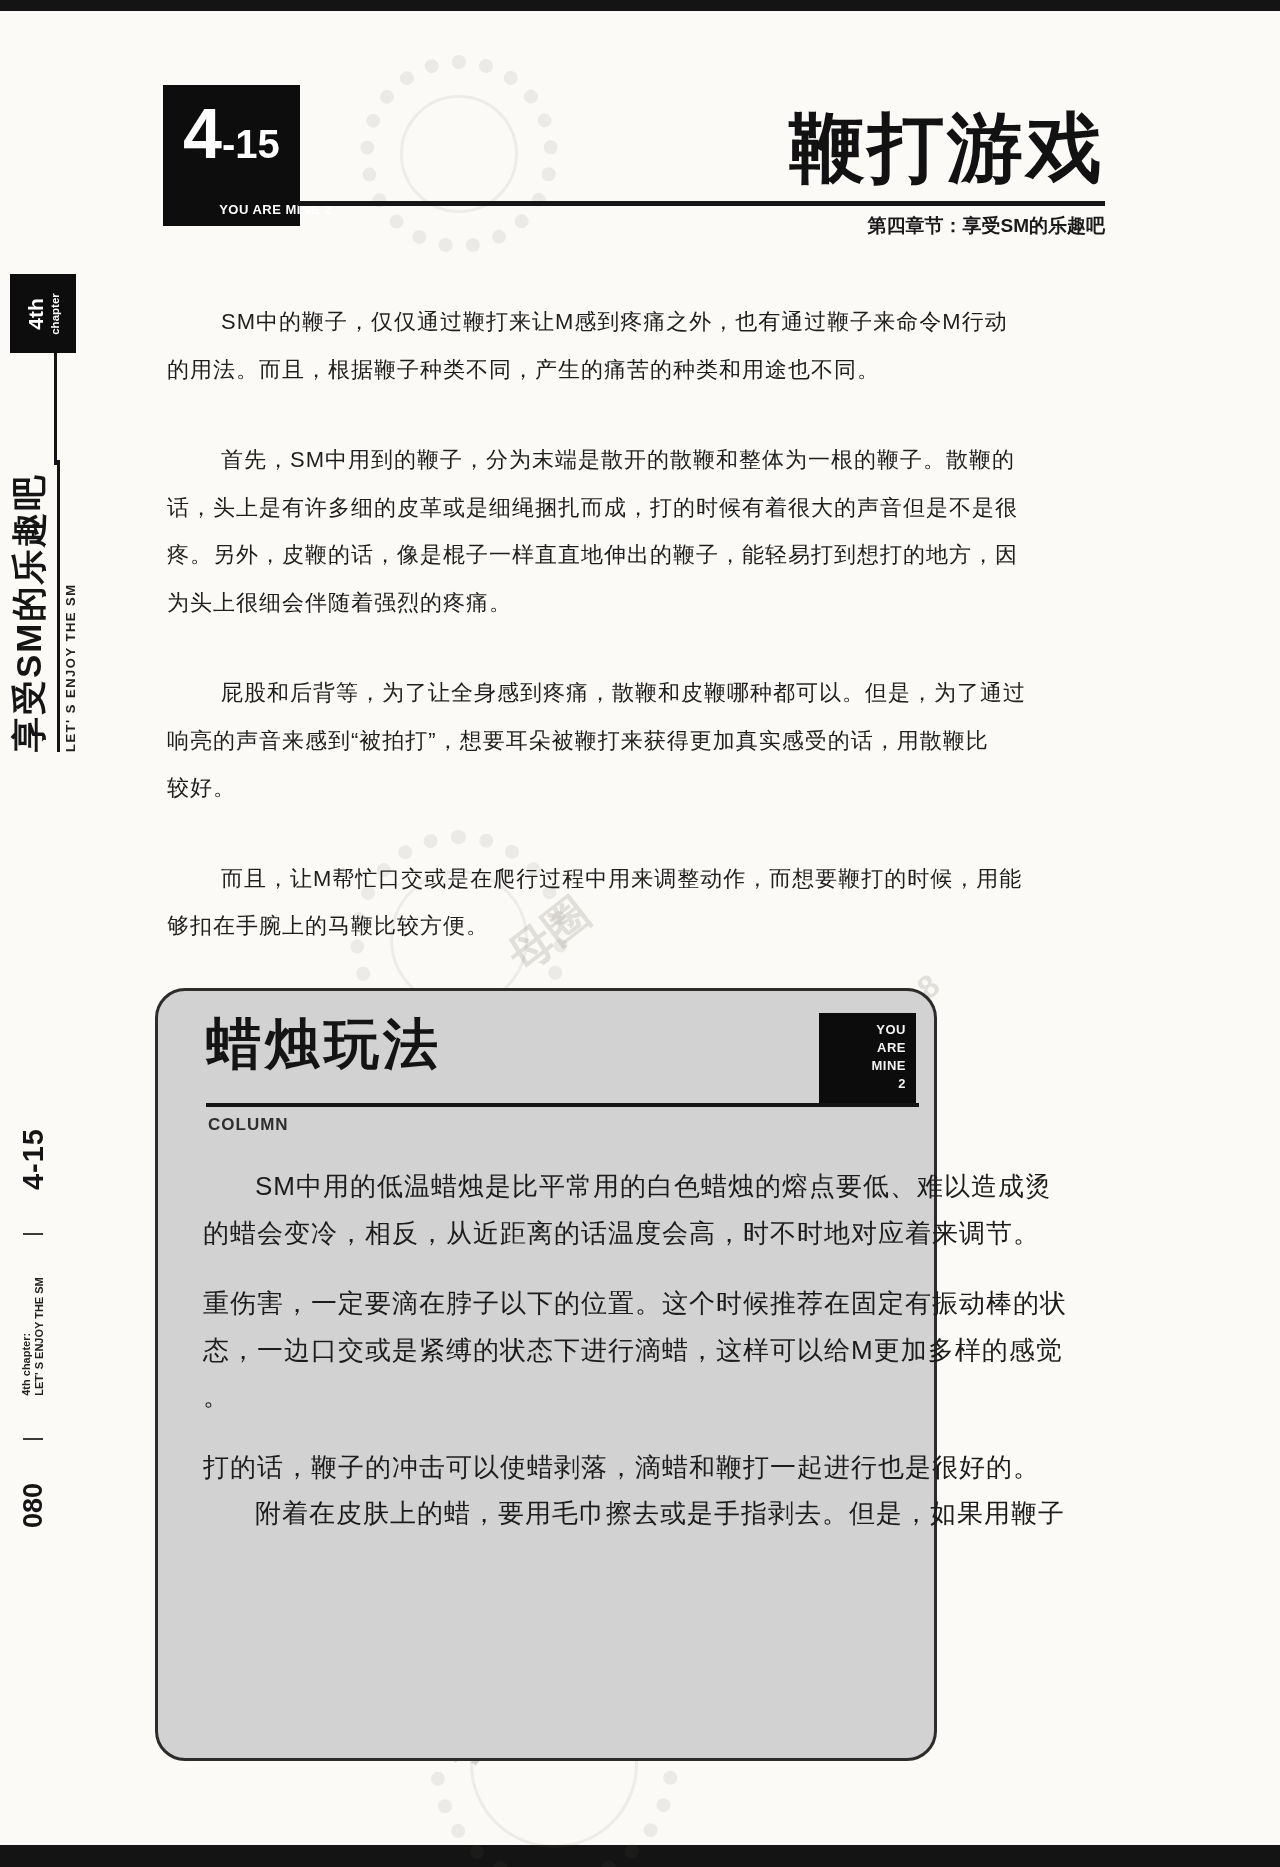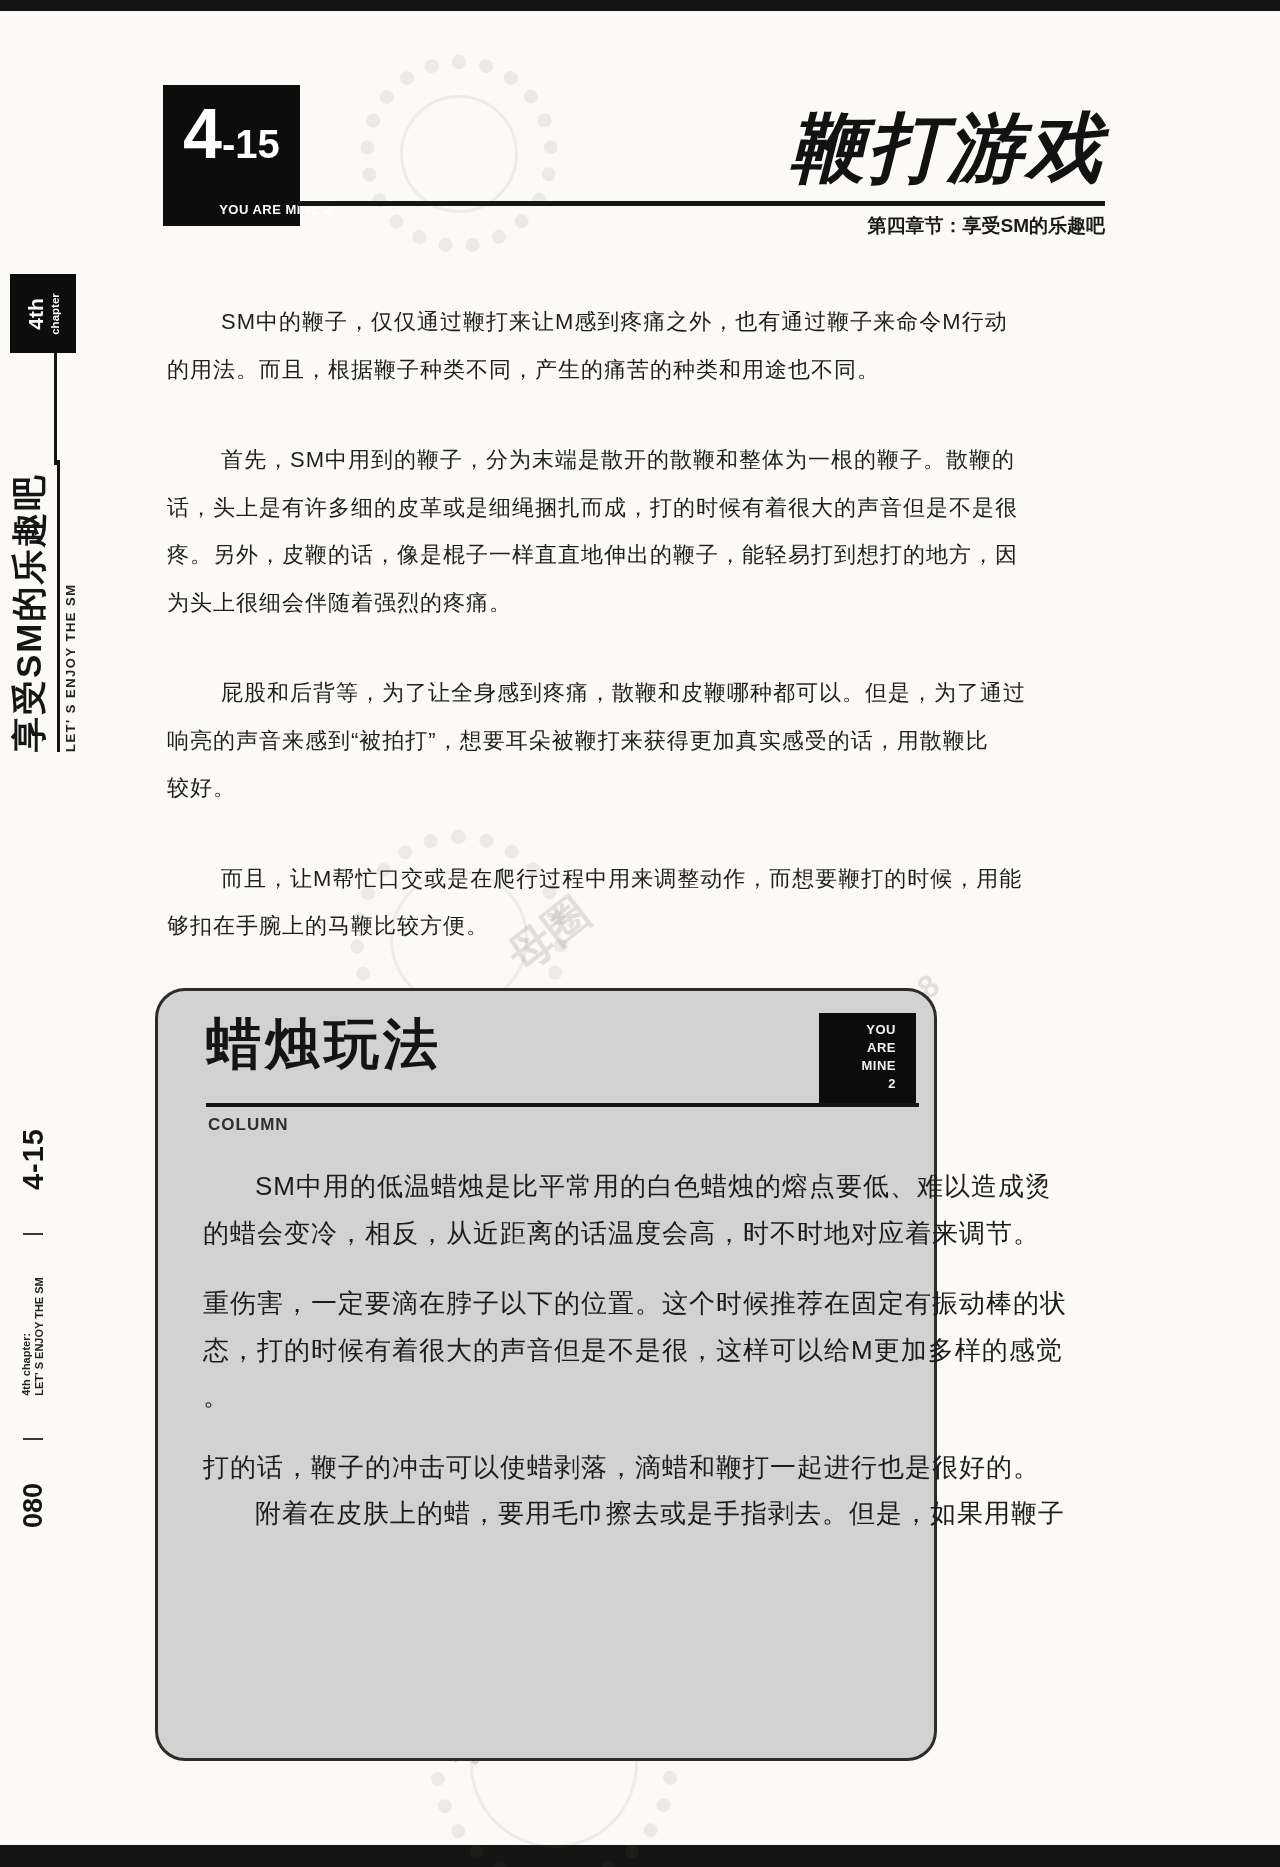--- a/index.html
+++ b/index.html
@@ -24,35 +24,35 @@
   .g3{left:430px;top:1640px;width:220px;height:220px;}
   .g4{left:360px;top:55px;width:170px;height:170px;}
 
   
   .chapter-tag{position:absolute;left:163px;top:85px;width:137px;height:141px;background:#0d0d0d;color:#fff;}
   .tag-num{position:absolute;left:20px;top:14px;line-height:1;}
   .tag-num .n-main{font-size:70px;font-weight:800;}
   .tag-num .n-sub{font-size:40px;font-weight:800;}
   .tag-series{position:absolute;bottom:9px;left:0;width:100%;text-align:center;font-size:13px;font-weight:700;letter-spacing:.5px;padding-left:44px;}
   .header-rule{position:absolute;left:298px;top:201px;width:807px;height:5px;background:#161616;}
-  .page-title{position:absolute;top:106px;right:175px;font-size:76px;font-weight:900;letter-spacing:3px;color:#121212;line-height:1.1;font-style:italic;}
+  .page-title{position:absolute;top:106px;right:175px;font-size:76px;font-weight:900;letter-spacing:3px;color:#121212;line-height:1.1;}
   .page-subtitle{position:absolute;top:213px;right:175px;font-size:19px;font-weight:700;color:#1a1a1a;}
 
   
   .body-text{position:absolute;left:167px;top:298px;width:860px;}
   .para{margin-bottom:43px;}
   .line{font-size:22px;line-height:47.5px;letter-spacing:1px;white-space:nowrap;color:#1e1e1e;font-weight:500;}
   .indent{text-indent:54px;}
 
   
   .column-box{position:absolute;left:155px;top:988px;width:782px;height:773px;background:#d2d2d2;border:3px solid #2e2c2a;border-radius:30px;box-sizing:border-box;}
   .col-title{position:absolute;left:48px;top:18px;font-size:55px;font-weight:900;letter-spacing:4px;color:#141414;line-height:1.3;}
   .col-rule{position:absolute;left:48px;top:112px;width:713px;height:4px;background:#141414;}
   .col-label{position:absolute;left:50px;top:124px;font-size:17px;font-weight:600;letter-spacing:1px;color:#2e2e2e;}
-  .col-badge{position:absolute;right:18px;top:22px;width:97px;height:90px;background:#0c0c0c;color:#f2f2f2;text-align:right;padding:8px 20px;box-sizing:border-box;font-size:13px;line-height:18px;font-weight:700;letter-spacing:.5px;}
+  .col-badge{position:absolute;right:18px;top:22px;width:97px;height:90px;background:#0c0c0c;color:#f2f2f2;text-align:right;padding:8px 10px;box-sizing:border-box;font-size:13px;line-height:18px;font-weight:700;letter-spacing:.5px;}
   .col-body{position:absolute;left:45px;top:172px;width:715px;}
   .col-body .para{margin-bottom:24px;}
   .col-body .line{font-size:26px;line-height:46.5px;color:#1c1c1c;}
   .col-body .indent{text-indent:52px;}
 
   
   .rot-wrap{position:absolute;}
   .rot-inner{position:absolute;left:50%;top:50%;}
   .sb-box{left:10px;top:274px;width:66px;height:79px;background:#0d0d0d;}
   .sb-box .rot-inner{width:79px;height:66px;transform:translate(-50%,-50%) rotate(-90deg);display:flex;flex-direction:column;align-items:center;justify-content:center;color:#fff;}
@@ -132,21 +132,21 @@
     </div>
     <div class="col-rule"></div>
     <div class="col-label">COLUMN</div>
     <div class="col-body">
       <div class="para">
         <div class="line indent">SM中用的低温蜡烛是比平常用的白色蜡烛的熔点要低、难以造成烫</div>
         <div class="line">的蜡会变冷，相反，从近距离的话温度会高，时不时地对应着来调节。</div>
       </div>
       <div class="para">
         <div class="line">重伤害，一定要滴在脖子以下的位置。这个时候推荐在固定有振动棒的状</div>
-        <div class="line">态，打的时候有着很大的声音但是不是很，这样可以给M更加多样的感觉</div>
+        <div class="line">态，一边口交或是紧缚的状态下进行滴蜡，这样可以给M更加多样的感觉</div>
         <div class="line">。</div>
       </div>
       <div class="para">
         <div class="line">打的话，鞭子的冲击可以使蜡剥落，滴蜡和鞭打一起进行也是很好的。</div>
         <div class="line indent">附着在皮肤上的蜡，要用毛巾擦去或是手指剥去。但是，如果用鞭子</div>
       </div>
     </div>
   </section>
 
   <div class="rot-wrap sb-box">

